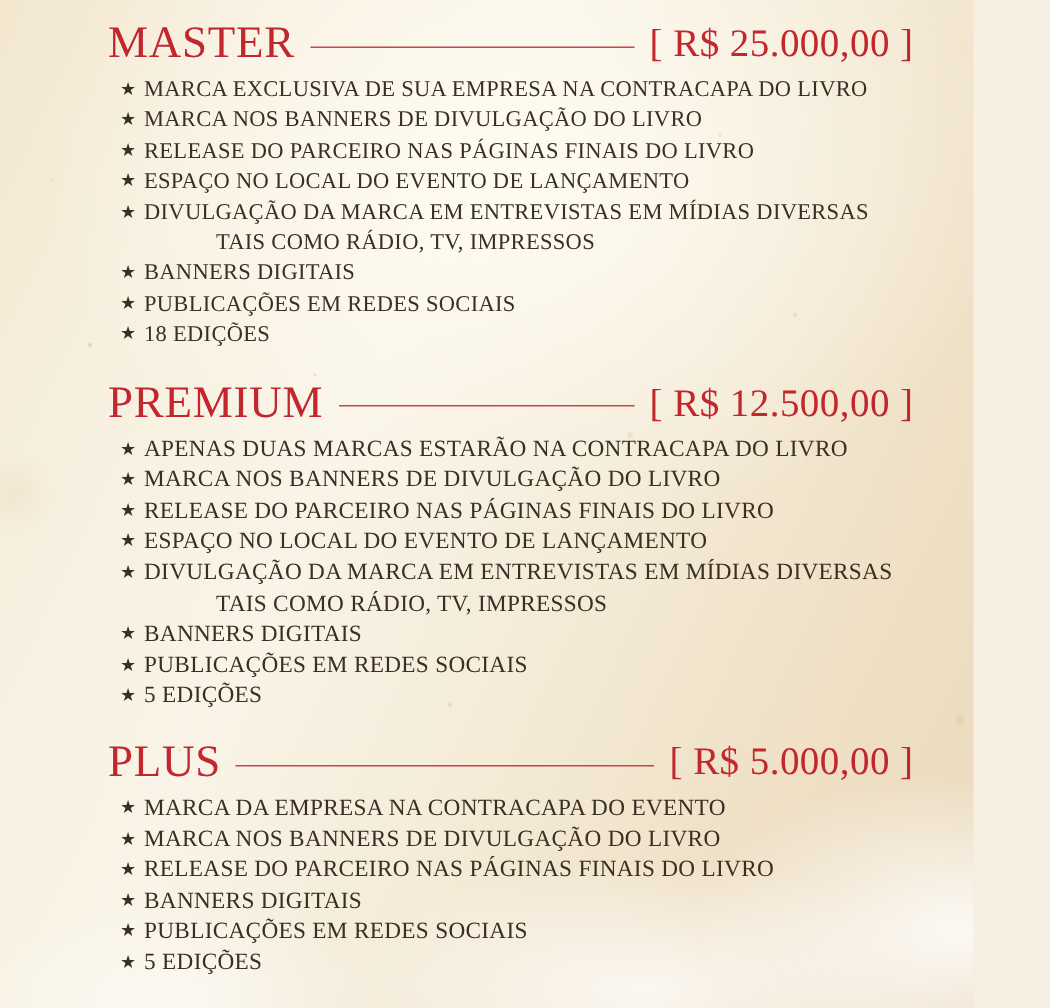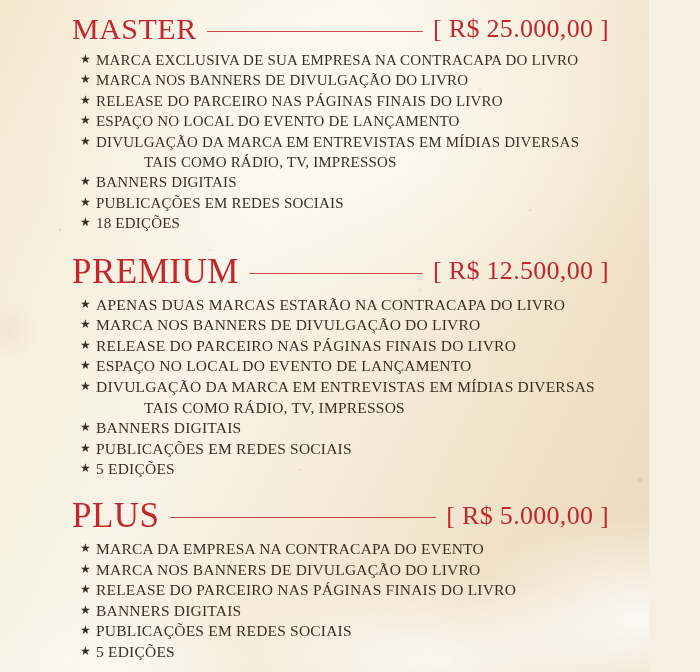--- a/index.html
+++ b/index.html
@@ -114,21 +114,21 @@
   }
   ul.benefits li .line2 {
     display: block;
     padding-left: 4px;
     margin-left: 44px;
   }
   .tier.master ul.benefits li { font-size: 15px; line-height: 1.36; }
   .tier.premium { margin-top: 20px; }
   .tier.plus { margin-top: 18px; }
   .tier.premium .tier-name,
-  .tier.plus .tier-name { font-size: 35px; }
+  .tier.plus .tier-name { font-size: 30px; }
 </style>
 </head>
 <body>
 
 <div id="page">
   <div id="grain"></div>
   <div id="smoke"></div>
 
   <div id="content">
 

